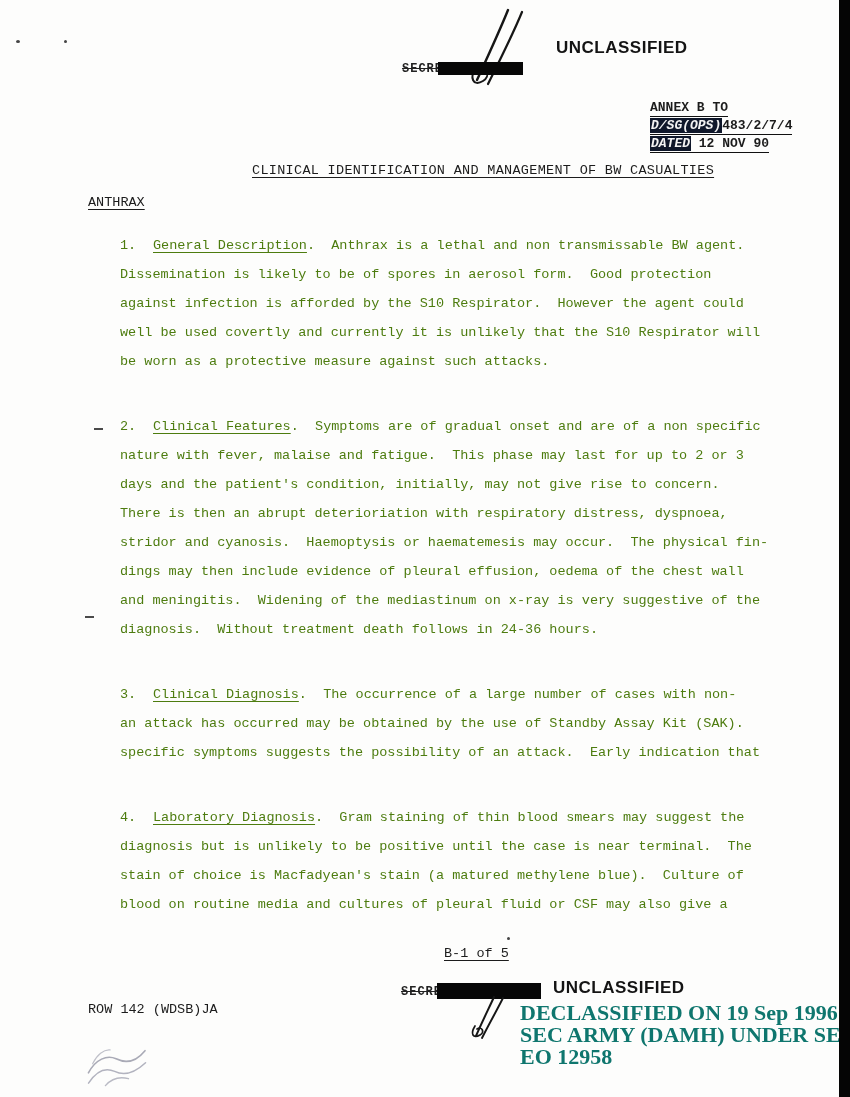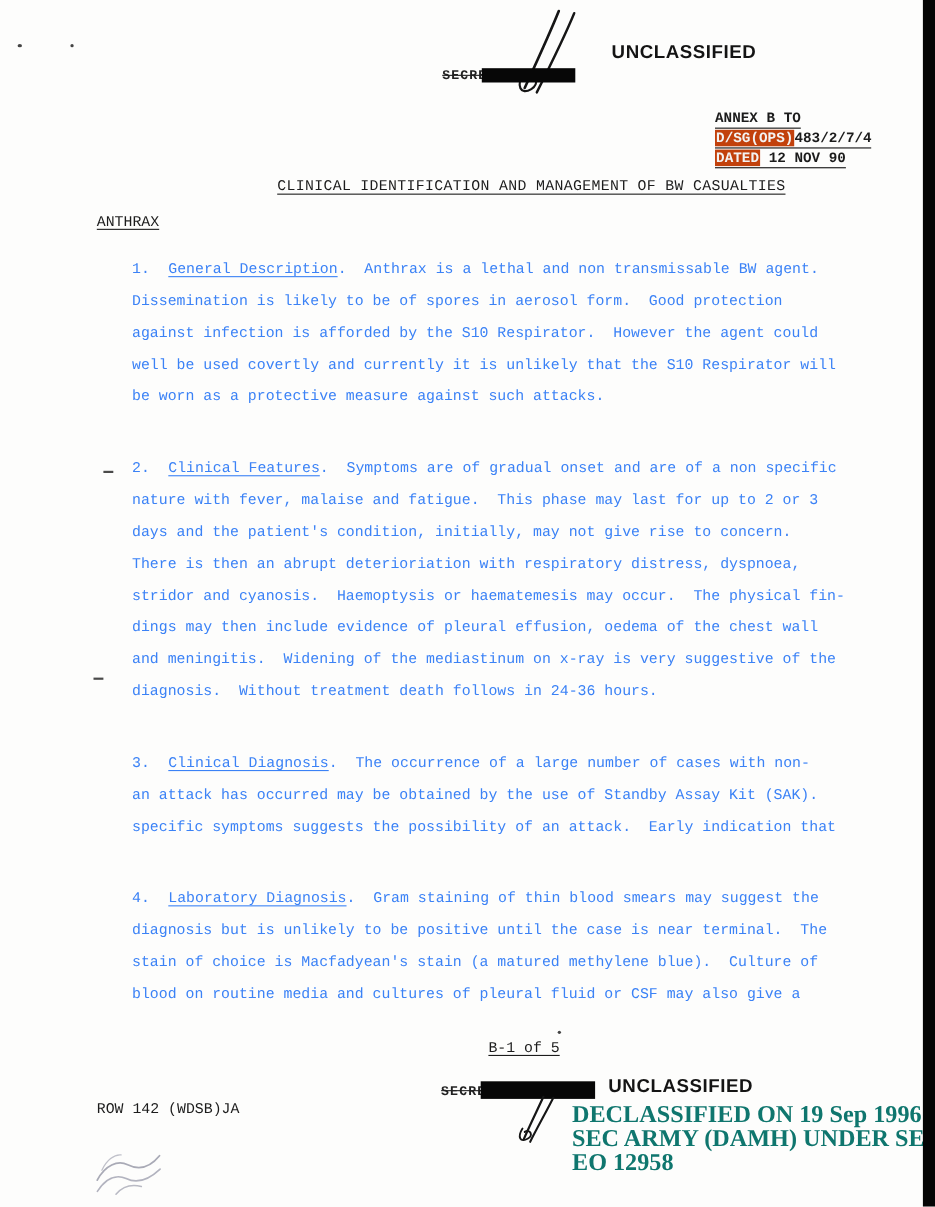--- a/index.html
+++ b/index.html
@@ -8,29 +8,29 @@
     background:#fdfdfc;color:#1b1b1b;
     font-family:"Liberation Mono","DejaVu Sans Mono",monospace;
   }
   .abs{position:absolute;}
   
   .tw{font-family:"Liberation Mono","DejaVu Sans Mono",monospace;font-size:13.5px;color:#1c1c1c;white-space:pre;}
   .u{text-decoration:underline;text-underline-offset:3px;}
   
   #body-container{left:120px;top:231px;width:700px;}
   .para{margin:0 0 36px 0;}
-  .line{font-size:13.5px;line-height:29px;white-space:pre;color:#3b82f6;}
+  .line{font-size:13.5px;line-height:29px;white-space:pre;color:#4d7c0f;}
   .pnum{display:inline-block;width:33px;}
   .phead{text-decoration:underline;text-underline-offset:3px;}
   
   .unclass{font-family:"Liberation Sans","DejaVu Sans",sans-serif;font-weight:bold;font-size:17px;letter-spacing:.5px;color:#141414;}
   .secret{font-size:12px;font-weight:bold;text-decoration:line-through;color:#222;letter-spacing:1px;}
   .redact{background:#070707;}
   .annex-line{font-size:13px;font-weight:bold;line-height:17px;white-space:pre;border-bottom:1.5px solid #111;width:max-content;padding-bottom:0px;}
-  .inv{background:#c2410c;color:#f3f3f3;padding:0 1px;}
+  .inv{background:#0f172a;color:#f3f3f3;padding:0 1px;font-style:italic;}
   .declass{font-family:"Liberation Serif","DejaVu Serif",serif;font-weight:bold;font-size:22px;line-height:22px;color:#0f766e;white-space:pre;}
   .edge-bar{right:0;top:0;width:11px;height:1097px;background:#050505;z-index:50;}
   .speck{background:#444;border-radius:50%;}
   .margin-dash{background:#2a2a2a;height:2px;opacity:.85;}
   .title{font-size:13.5px;letter-spacing:.3px;}
 </style>
 </head>
 <body>
 
 <div class="abs speck" style="left:16px;top:40px;width:4px;height:3px;"></div>

